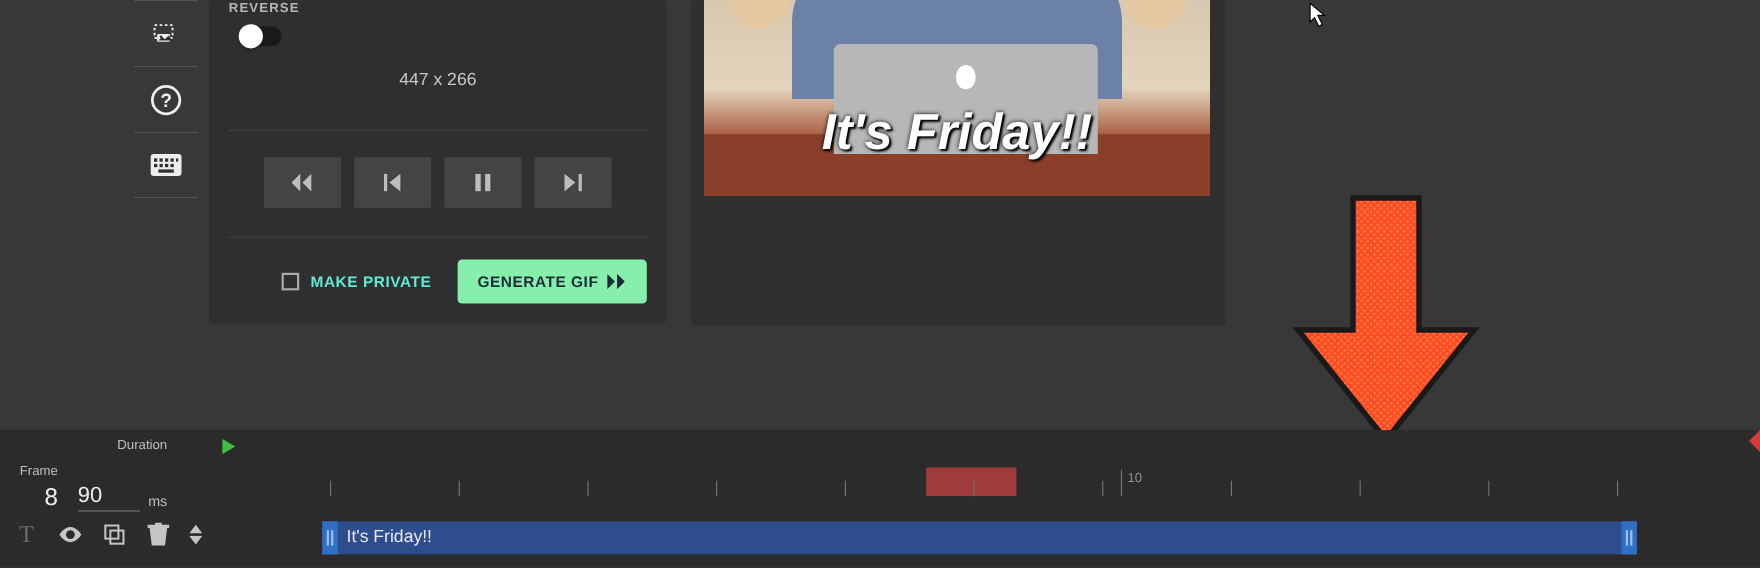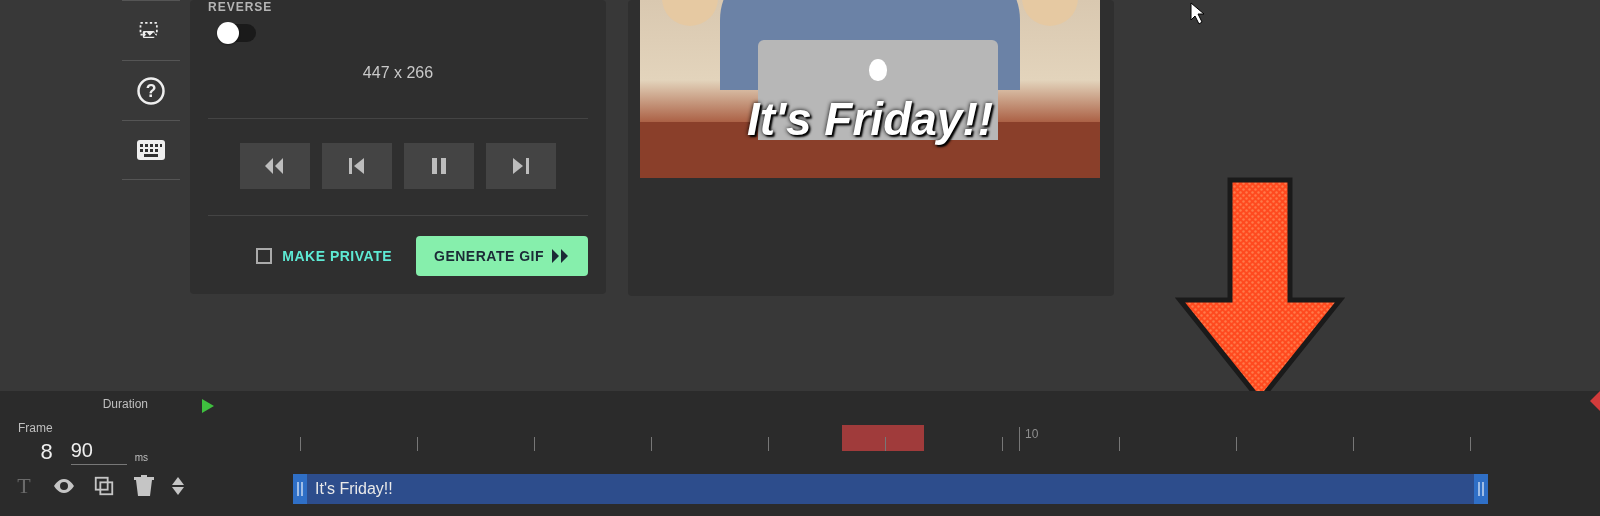--- a/index.html
+++ b/index.html
@@ -47,21 +47,21 @@
   .cursor { position: absolute; left: 1190px; top: 2px; pointer-events: none; }
 
   
   .timeline { position: absolute; left: 0; right: 0; bottom: 0; height: 125px; background: #2b2b2b; }
   .tl-info { position: absolute; left: 18px; top: 6px; display: flex; gap: 18px; align-items: flex-end; }
   .tl-col { display: flex; flex-direction: column; align-items: flex-end; gap: 4px; }
   .tl-label { font-size: 12px; color: #bfbfbf; }
   .tl-frame { font-size: 22px; color: #eee; padding-left: 6px; }
   .tl-dur-wrap { display: flex; align-items: flex-end; gap: 8px; margin-top: 24px; }
   .tl-dur { width: 56px; background: transparent; border: none; border-bottom: 1px solid #777; color: #eee; font-size: 20px; padding: 0 0 2px 0; }
-  .tl-ms { font-size: 10px; color: #bfbfbf; padding-bottom: 2px; }
+  .tl-ms { font-size: 13px; color: #bfbfbf; padding-bottom: 2px; }
 
   .ruler { position: absolute; left: 193px; right: 0; top: 8px; height: 52px; }
   .play-marker { position: absolute; left: 9px; top: 0; cursor: pointer; }
   .tick { position: absolute; top: 38px; width: 1px; height: 14px; background: #777; }
   .tick-lbl { position: absolute; top: 28px; font-size: 12px; color: #8f8f8f; }
   .current-frame { position: absolute; top: 26px; width: 82px; height: 26px; background: #a03b3b; cursor: pointer; }
 
   .layer-tools { position: absolute; left: 0; bottom: 12px; height: 36px; display: flex; align-items: center; gap: 16px; padding-left: 12px; }
   .layer-tool { width: 24px; height: 24px; display: flex; align-items: center; justify-content: center; cursor: pointer; }
   .layer-tool svg { fill: #c5c5c5; }

